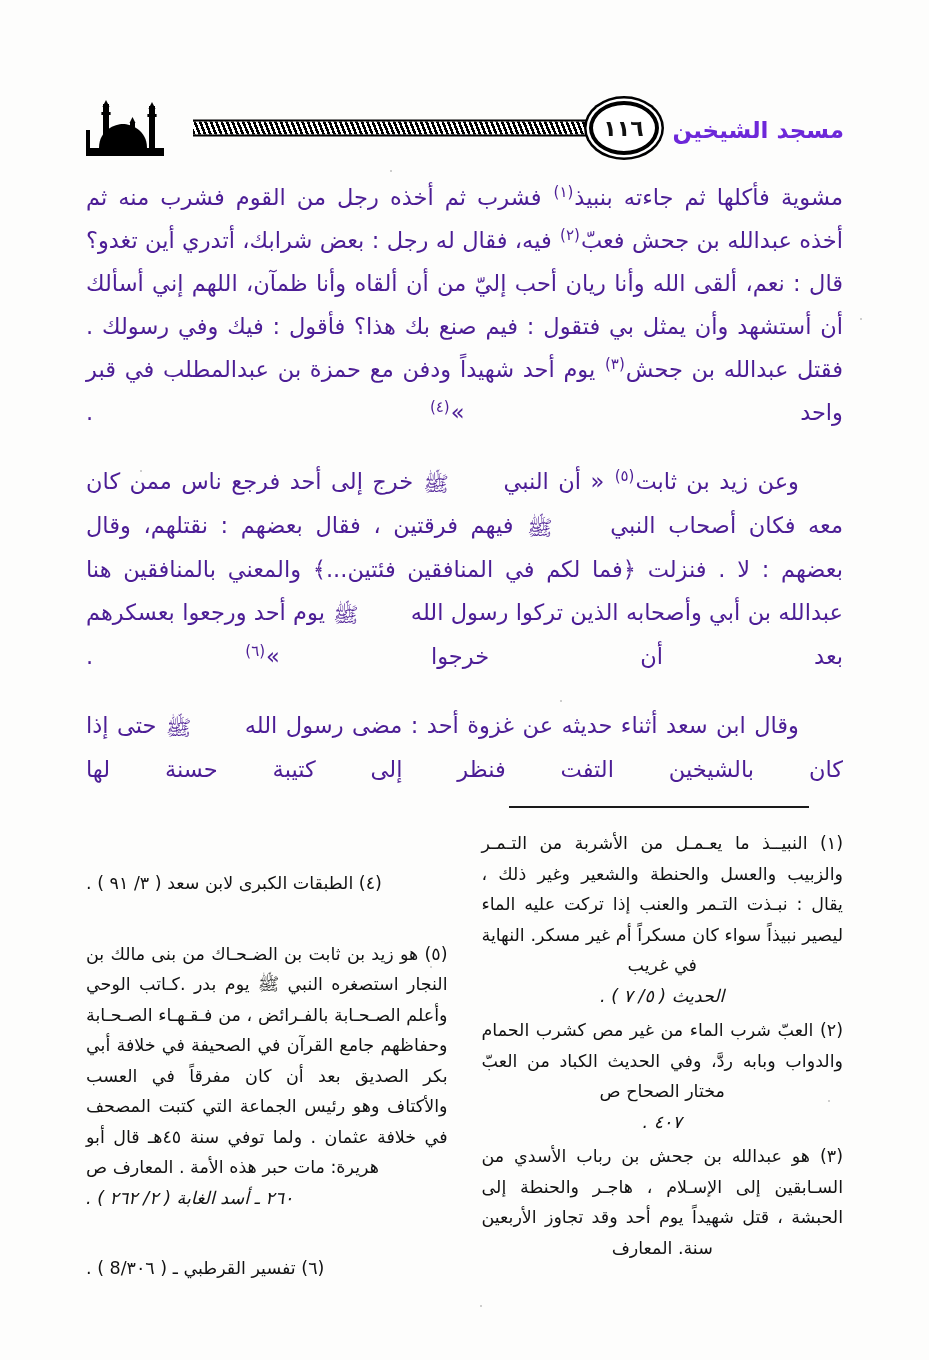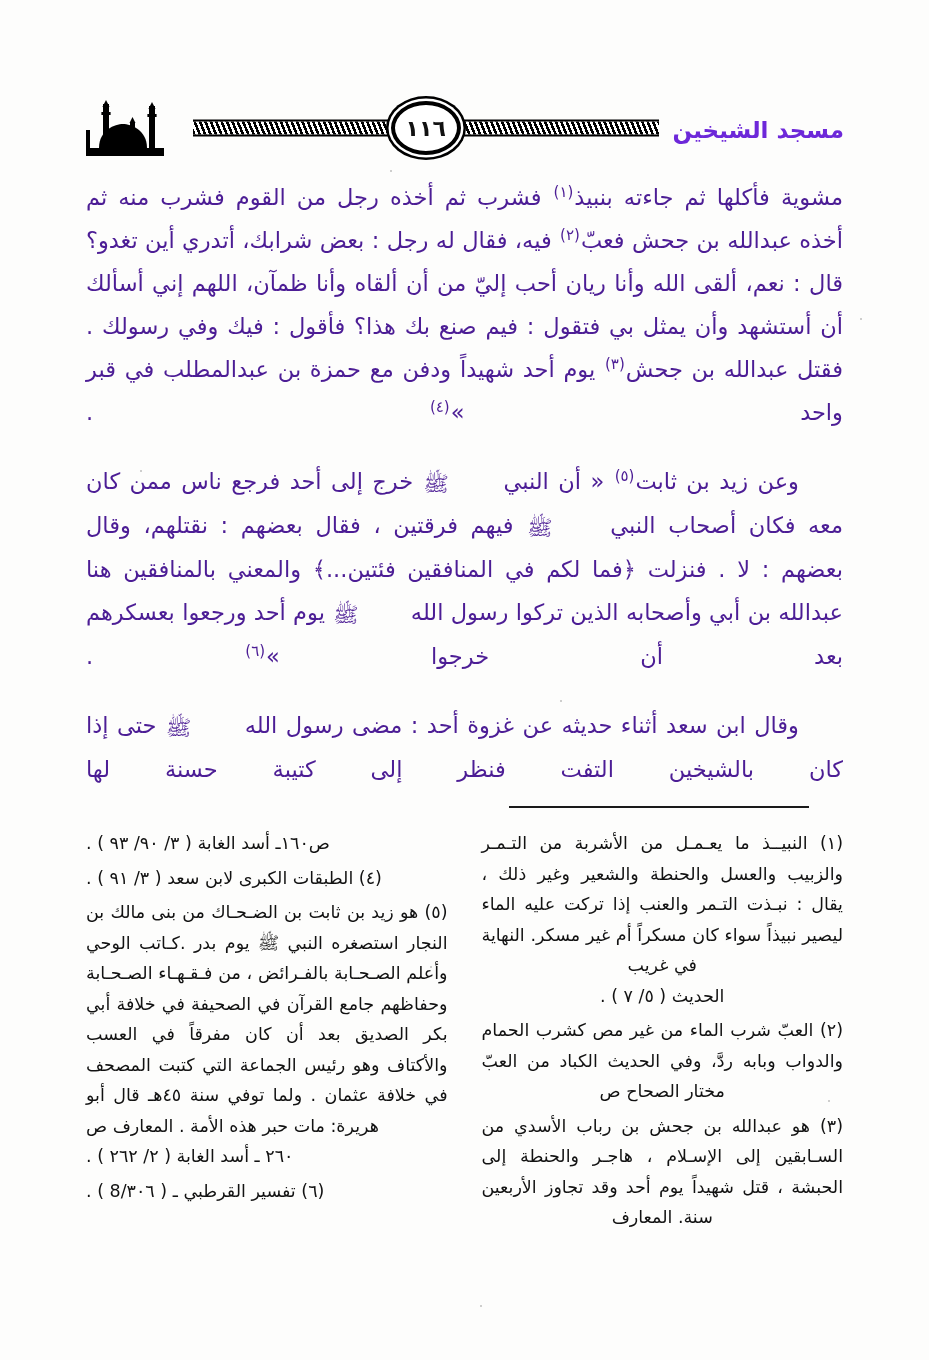--- a/index.html
+++ b/index.html
@@ -43,21 +43,21 @@
     padding-left: 14px;
     line-height: 1;
     transform: translateY(2px);
   }
   .rule-wrap {
     flex: 1 1 auto;
     position: relative;
     height: 64px;
     display: flex;
     align-items: center;
-    justify-content: center;
+    justify-content: flex-start;
   }
   .braid {
     position: absolute;
     left: 0;
     right: 0;
     top: 50%;
     transform: translateY(-50%);
     height: 13px;
     background:
       repeating-linear-gradient(
@@ -157,23 +157,23 @@
     flex: 1 1 0;
     direction: rtl;
   }
   .fn-col.right-col { text-align: justify; text-align-last: center; }
   .fn-col.left-col  { text-align: justify; text-align-last: left; }
   .fn-item {
     margin: 0 0 4px 0;
     text-align: justify;
     text-align-last: center;
   }
-  .fn-col.left-col .fn-item { text-align-last: left; }
+  .fn-col.left-col .fn-item { text-align-last: left; margin-top: 40px; }
   .fn-marker { white-space: nowrap; }
-  .fn-tail { display: block; text-align: center; }
+  .fn-tail { display: block; text-align: center; font-style: italic; }
   .fn-col.left-col .fn-tail { text-align: left; }
   .cont-line { margin: 0 0 4px 0; text-align: justify; text-align-last: left; }
 
   
   .speck {
     position: absolute;
     width: 2px; height: 2px;
     background: #8d8d8d;
     border-radius: 50%;
     opacity: .55;
@@ -217,25 +217,24 @@
     <p class="para" id="p1">مشوية فأكلها ثم جاءته بنبيذ<span class="fn-ref">(١)</span> فشرب ثم أخذه رجل من القوم فشرب منه ثم أخذه عبدالله بن جحش فعبّ<span class="fn-ref">(٢)</span> فيه، فقال له رجل : بعض شرابك، أتدري أين تغدو؟ قال : نعم، ألقى الله وأنا ريان أحب إليّ من أن ألقاه وأنا ظمآن، اللهم إني أسألك أن أستشهد وأن يمثل بي فتقول : فيم صنع بك هذا؟ فأقول : فيك وفي رسولك . فقتل عبدالله بن جحش<span class="fn-ref">(٣)</span> يوم أحد شهيداً ودفن مع حمزة بن عبدالمطلب في قبر واحد »<span class="fn-ref">(٤)</span> .</p>
     <p class="para indented" id="p2">وعن زيد بن ثابت<span class="fn-ref">(٥)</span> « أن النبي <span class="sallam">ﷺ</span> خرج إلى أحد فرجع ناس ممن كان معه فكان أصحاب النبي <span class="sallam">ﷺ</span> فيهم فرقتين ، فقال بعضهم : نقتلهم، وقال بعضهم : لا . فنزلت <span class="ayah">﴿فما لكم في المنافقين فئتين...﴾</span> والمعني بالمنافقين هنا عبدالله بن أبي وأصحابه الذين تركوا رسول الله <span class="sallam">ﷺ</span> يوم أحد ورجعوا بعسكرهم بعد أن خرجوا »<span class="fn-ref">(٦)</span> .</p>
     <p class="para indented" id="p3">وقال ابن سعد أثناء حديثه عن غزوة أحد :  مضى رسول الله <span class="sallam">ﷺ</span> حتى إذا كان بالشيخين التفت فنظر إلى كتيبة حسنة لها</p>
   </div>
 
   <div class="fn-sep"></div>
 
   <div class="footnotes">
     <div class="fn-col right-col" id="fn-right">
         <div class="fn-item"><span class="fn-marker">(١) </span><span>النبيــذ ما يعـمـل من الأشربة من التـمـر والزبيب والعسل والحنطة والشعير وغير ذلك ، يقال : نبـذت التـمر والعنب إذا تركت عليه الماء ليصير نبيذاً سواء كان مسكراً أم غير مسكر. النهاية في غريب</span><span class="fn-tail">الحديث ( ٥/ ٧ ) .</span></div>
-        <div class="fn-item"><span class="fn-marker">(٢) </span><span>العبّ شرب الماء من غير مص كشرب الحمام والدواب وبابه ردَّ، وفي الحديث الكباد من العبّ مختار الصحاح ص</span></div>
+        <div class="fn-item"><span class="fn-marker">(٢) </span><span>العبّ شرب الماء من غير مص كشرب الحمام والدواب وبابه ردَّ، وفي الحديث الكباد من العبّ مختار الصحاح ص</span><span class="fn-tail">٤٠٧ .</span></div>
         <div class="fn-item"><span class="fn-marker">(٣) </span><span>هو عبدالله بن جحش بن رباب الأسدي من السـابقين إلى الإسـلام ، هاجـر والحنطة إلى الحبشة ، قتل شهيداً يوم أحد وقد تجاوز الأربعين سنة. المعارف</span></div>
       </div>
     <div class="fn-col left-col" id="fn-left">
-        <div class="cont-line"><span>ص١٦٠ـ أسد الغابة ( ٣/ ٩٠/ ٩٣ ) .</span></div>
         <div class="fn-item"><span class="fn-marker">(٤) </span><span>الطبقات الكبرى لابن سعد ( ٣/ ٩١ ) .</span></div>
         <div class="fn-item"><span class="fn-marker">(٥) </span><span>هو زيد بن ثابت بن الضـحـاك من بنى مالك بن النجار استصغره النبي ﷺ يوم بدر .كـاتب الوحي وأعلم الصـحـابة بالفـرائض ، من فـقـهـاء الصـحـابة وحفاظهم جامع القرآن في الصحيفة في خلافة أبي بكر الصديق بعد أن كان مفرقاً في العسب والأكتاف وهو رئيس الجماعة التي كتبت المصحف في خلافة عثمان . ولما توفي سنة ٤٥هـ قال أبو هريرة: مات حبر هذه الأمة . المعارف ص</span><span class="fn-tail">٢٦٠ ـ أسد الغابة ( ٢/ ٢٦٢ ) .</span></div>
         <div class="fn-item"><span class="fn-marker">(٦) </span><span>تفسير القرطبي ـ ( 8/٣٠٦ ) .</span></div>
       </div>
   </div>
 
   <div class="speck" style="top:170px; left:390px;"></div>
   <div class="speck" style="top:318px; left:860px;"></div>
   <div class="speck" style="top:470px; left:140px;"></div>
   <div class="speck" style="top:700px; left:560px;"></div>

